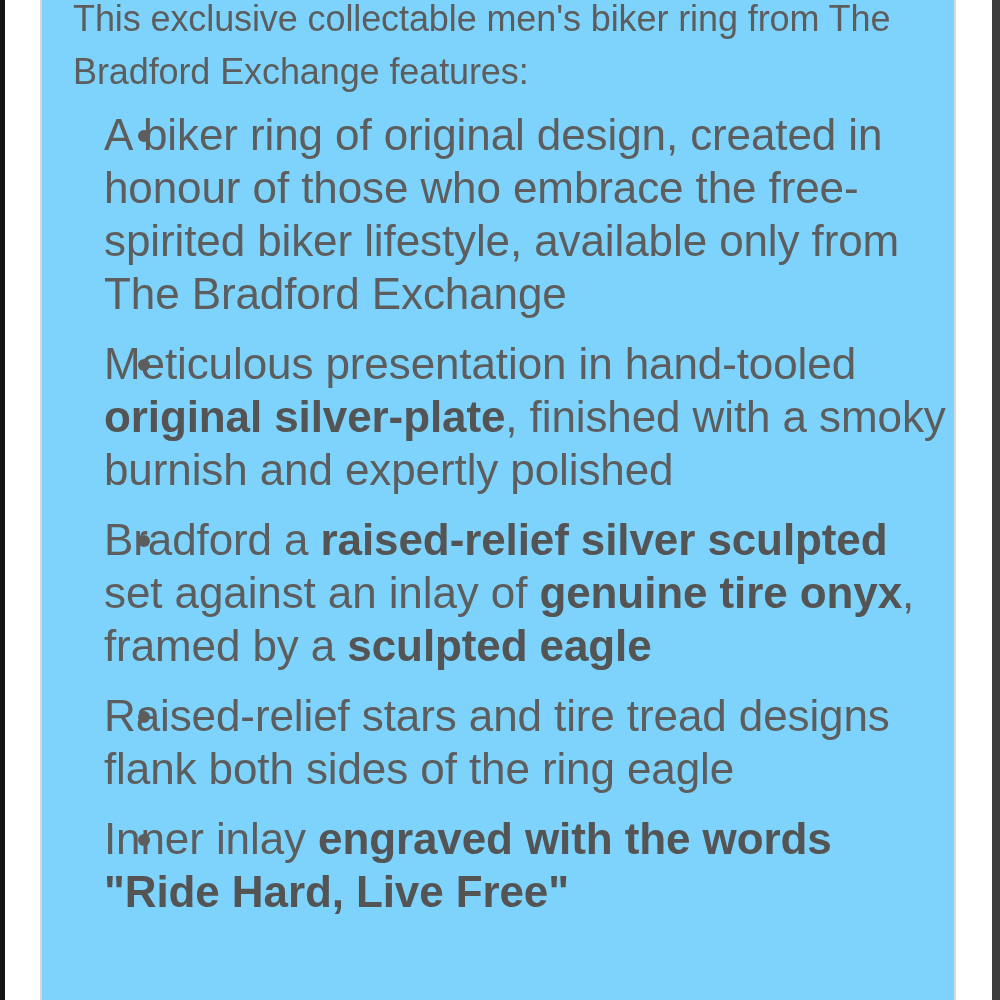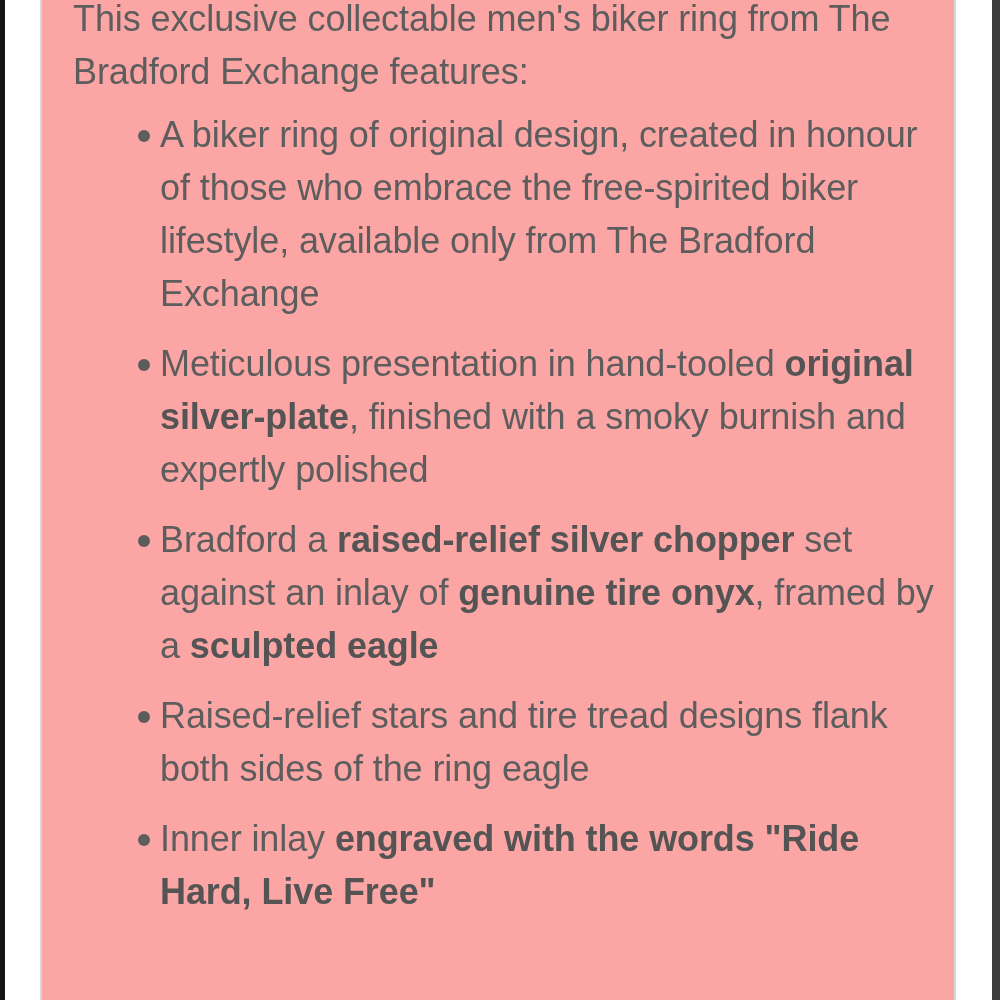--- a/index.html
+++ b/index.html
@@ -59,21 +59,21 @@
     background: #d6d8da;
   }
 
   
   .content {
     position: absolute;
     left: 42px;
     top: 0;
     width: 912px;
     height: 1000px;
-    background: #fca5a5;
+    background: #7dd3fc;
     box-sizing: border-box;
     padding: 0;
     overflow: hidden;
   }
 
   .intro {
     margin: 0;
     padding: 0 10px 0 31px;
     font-size: 36px;
     line-height: 53px;
@@ -87,24 +87,24 @@
   ul.feature-list {
     list-style: none;
     margin: 0;
     padding: 0;
     position: relative;
     top: 2px;
   }
 
   ul.feature-list > li {
     position: relative;
-    padding-left: 118px;
+    padding-left: 62px;
     padding-right: 6px;
     margin-bottom: 17px;
-    font-size: 36px;
+    font-size: 44px;
     line-height: 53px;
     color: #5d5d5d;
     font-weight: 400;
     letter-spacing: -0.1px;
   }
 
   ul.feature-list > li .bullet-dot {
     position: absolute;
     left: 96px;
     top: 22px;
@@ -140,21 +140,21 @@
         <li>
           <span class="bullet-dot"></span>
           <span class="li-text"><span>A biker ring of original design, created in honour of those who embrace the free-spirited biker lifestyle, available only from The Bradford Exchange</span></span>
         </li>
         <li>
           <span class="bullet-dot"></span>
           <span class="li-text"><span>Meticulous presentation in hand-tooled </span><b>original silver-plate</b><span>, finished with a smoky burnish and expertly polished</span></span>
         </li>
         <li>
           <span class="bullet-dot"></span>
-          <span class="li-text"><span>Bradford a </span><b>raised-relief silver chopper</b><span> set against an inlay of </span><b>genuine tire onyx</b><span>, framed by a </span><b>sculpted eagle</b></span>
+          <span class="li-text"><span>Bradford a </span><b>raised-relief silver sculpted</b><span> set against an inlay of </span><b>genuine tire onyx</b><span>, framed by a </span><b>sculpted eagle</b></span>
         </li>
         <li>
           <span class="bullet-dot"></span>
           <span class="li-text"><span>Raised-relief stars and tire tread designs flank both sides of the ring eagle</span></span>
         </li>
         <li>
           <span class="bullet-dot"></span>
           <span class="li-text"><span>Inner inlay </span><b>engraved with the words "Ride Hard, Live Free"</b></span>
         </li>
       </ul>

